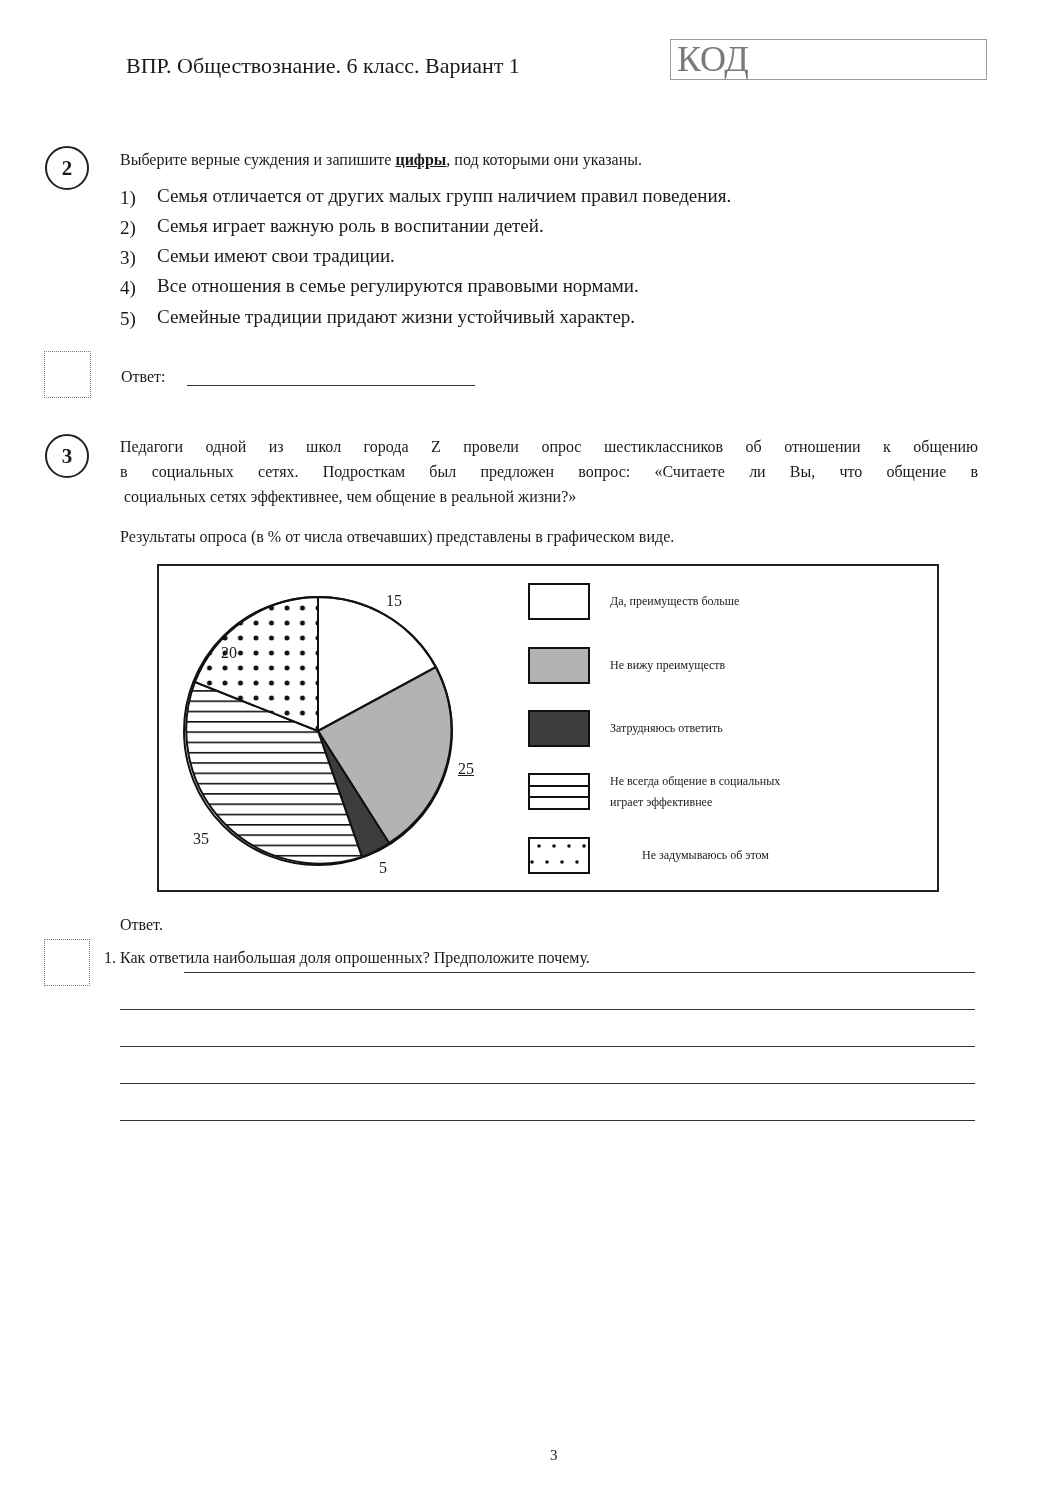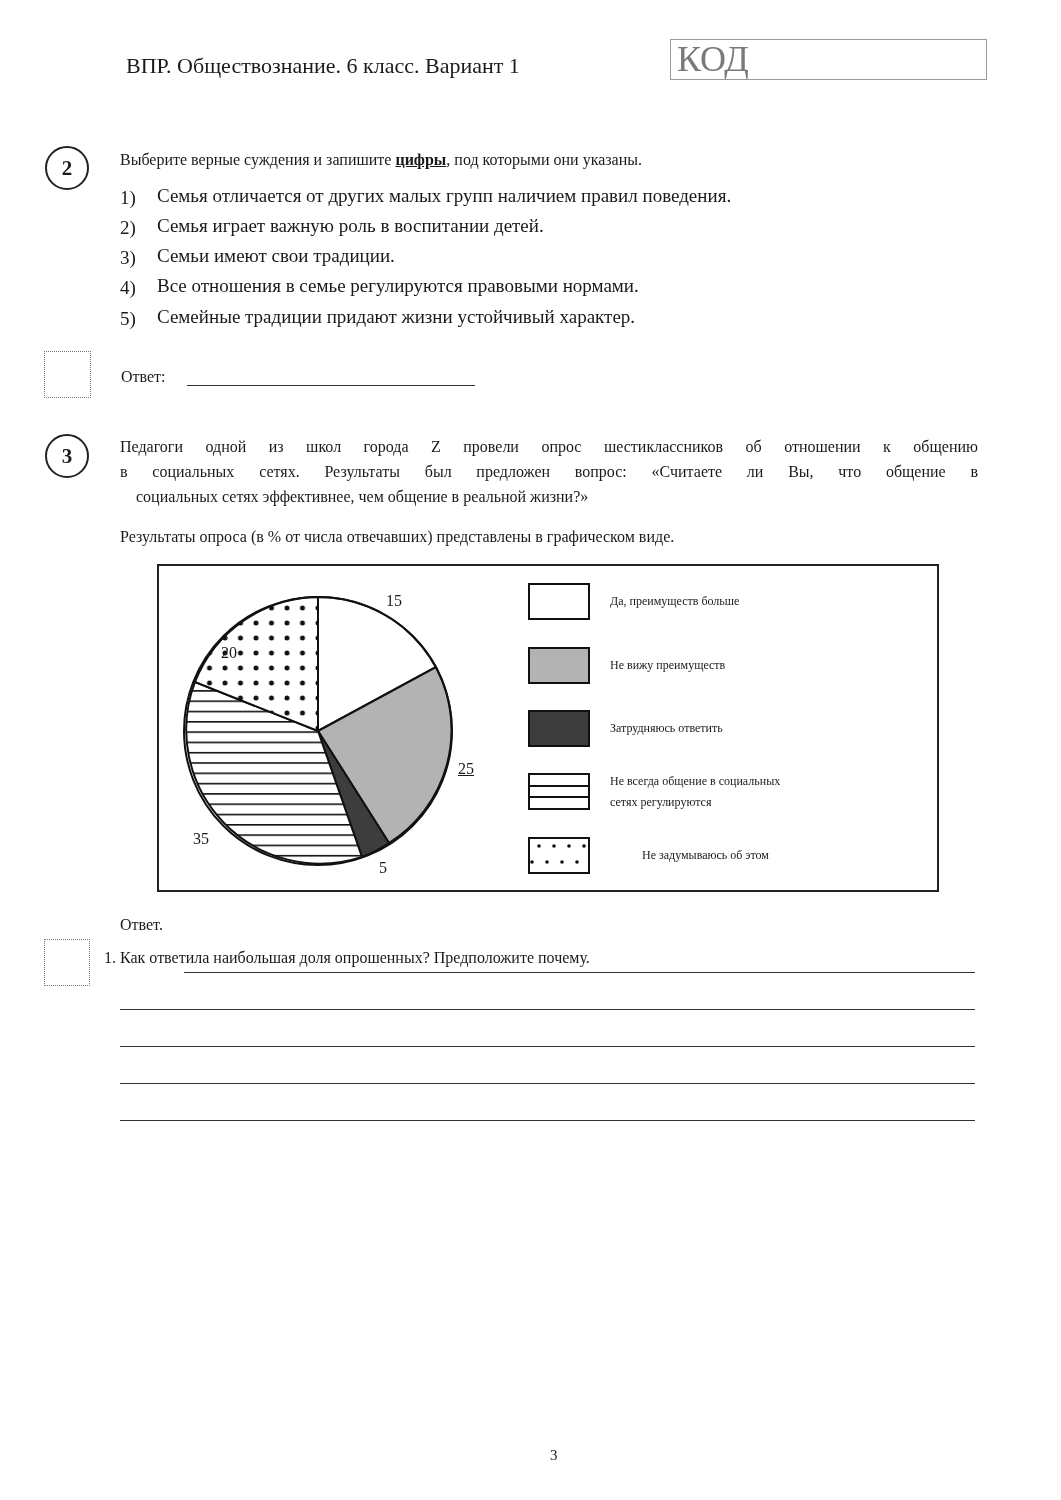--- a/index.html
+++ b/index.html
@@ -54,22 +54,22 @@
 <div class="abs item-text" style="top:306px;">Семейные традиции придают жизни устойчивый характер.</div>
 
 <div class="abs score-box" style="left:44px; top:351px; width:47px; height:47px;"></div>
 <div class="abs text" style="left:121px; top:364px;">Ответ:</div>
 <div class="abs ans-line" style="left:187px; top:385px; width:288px;">
   <span></span>
 </div>
 
 <div class="abs qnum" style="left:45px; top:434px;">3</div>
 <div class="abs text justify" style="left:120px; top:434px; width:858px;">Педагоги одной из школ города Z провели опрос шестиклассников об отношении к общению</div>
-<div class="abs text justify" style="left:120px; top:459px; width:858px;">в социальных сетях. Результаты был предложен вопрос: «Считаете ли Вы, что общение в</div>
-<div class="abs text" style="left:136px; top:484px;">социальных сетях эффективнее, чем общение в реальной жизни?»</div>
+<div class="abs text justify" style="left:120px; top:459px; width:858px;">в социальных сетях. Подросткам был предложен вопрос: «Считаете ли Вы, что общение в</div>
+<div class="abs text" style="left:124px; top:484px;">социальных сетях эффективнее, чем общение в реальной жизни?»</div>
 <div class="abs text" style="left:120px; top:524px;text-align:right;">Результаты опроса (в % от числа отвечавших) представлены в графическом виде.</div>
 
 <div class="abs chart-frame"></div>
 
 <svg class="abs" style="left:0; top:0;" width="1061" height="1500">
   <defs>
     <pattern id="hlines" patternUnits="userSpaceOnUse" width="10" height="10.3">
       <rect width="10" height="10.3" fill="#fff"></rect>
       <line x1="0" y1="0.8" x2="10" y2="0.8" stroke="#111" stroke-width="1.6"></line>
     </pattern>
@@ -110,21 +110,21 @@
 <div class="abs text" style="left:386px; top:588px;">15</div>
 <div class="abs text" style="left:458px; top:756px;text-decoration:underline;">25</div>
 <div class="abs text" style="left:379px; top:855px;">5</div>
 <div class="abs text" style="left:193px; top:826px;">35</div>
 <div class="abs text" style="left:221px; top:596px;margin-top:44px;">20</div>
 
 <div class="abs legend-label" style="left:610px; top:591px;">Да, преимуществ больше</div>
 <div class="abs legend-label" style="left:610px; top:655px;">Не вижу преимуществ</div>
 <div class="abs legend-label" style="left:610px; top:718px;">Затрудняюсь ответить</div>
 <div class="abs legend-label" style="left:610px; top:771px;">Не всегда общение в социальных</div>
-<div class="abs legend-label" style="left:610px; top:792px;">сетях регулируются</div>
+<div class="abs legend-label" style="left:610px; top:792px;">играет эффективнее</div>
 <div class="abs legend-label" style="left:610px; top:845px;margin-left:32px;">Не задумываюсь об этом</div>
 
 <div class="abs text" style="left:104px; top:910px;margin-top:35px;">1. Как ответила наибольшая доля опрошенных? Предположите почему.</div>
 <div class="abs score-box" style="left:44px; top:939px; width:46px; height:47px;"></div>
 <div class="abs text" style="left:120px; top:912px;">Ответ.</div>
 <div class="abs ans-line" style="left:184px; top:972px; width:791px;">
   <span></span>
 </div>
 <div class="abs ans-line" style="left:120px; top:1009px; width:855px;"></div>
 <div class="abs ans-line" style="left:120px; top:1046px; width:855px;"></div>

